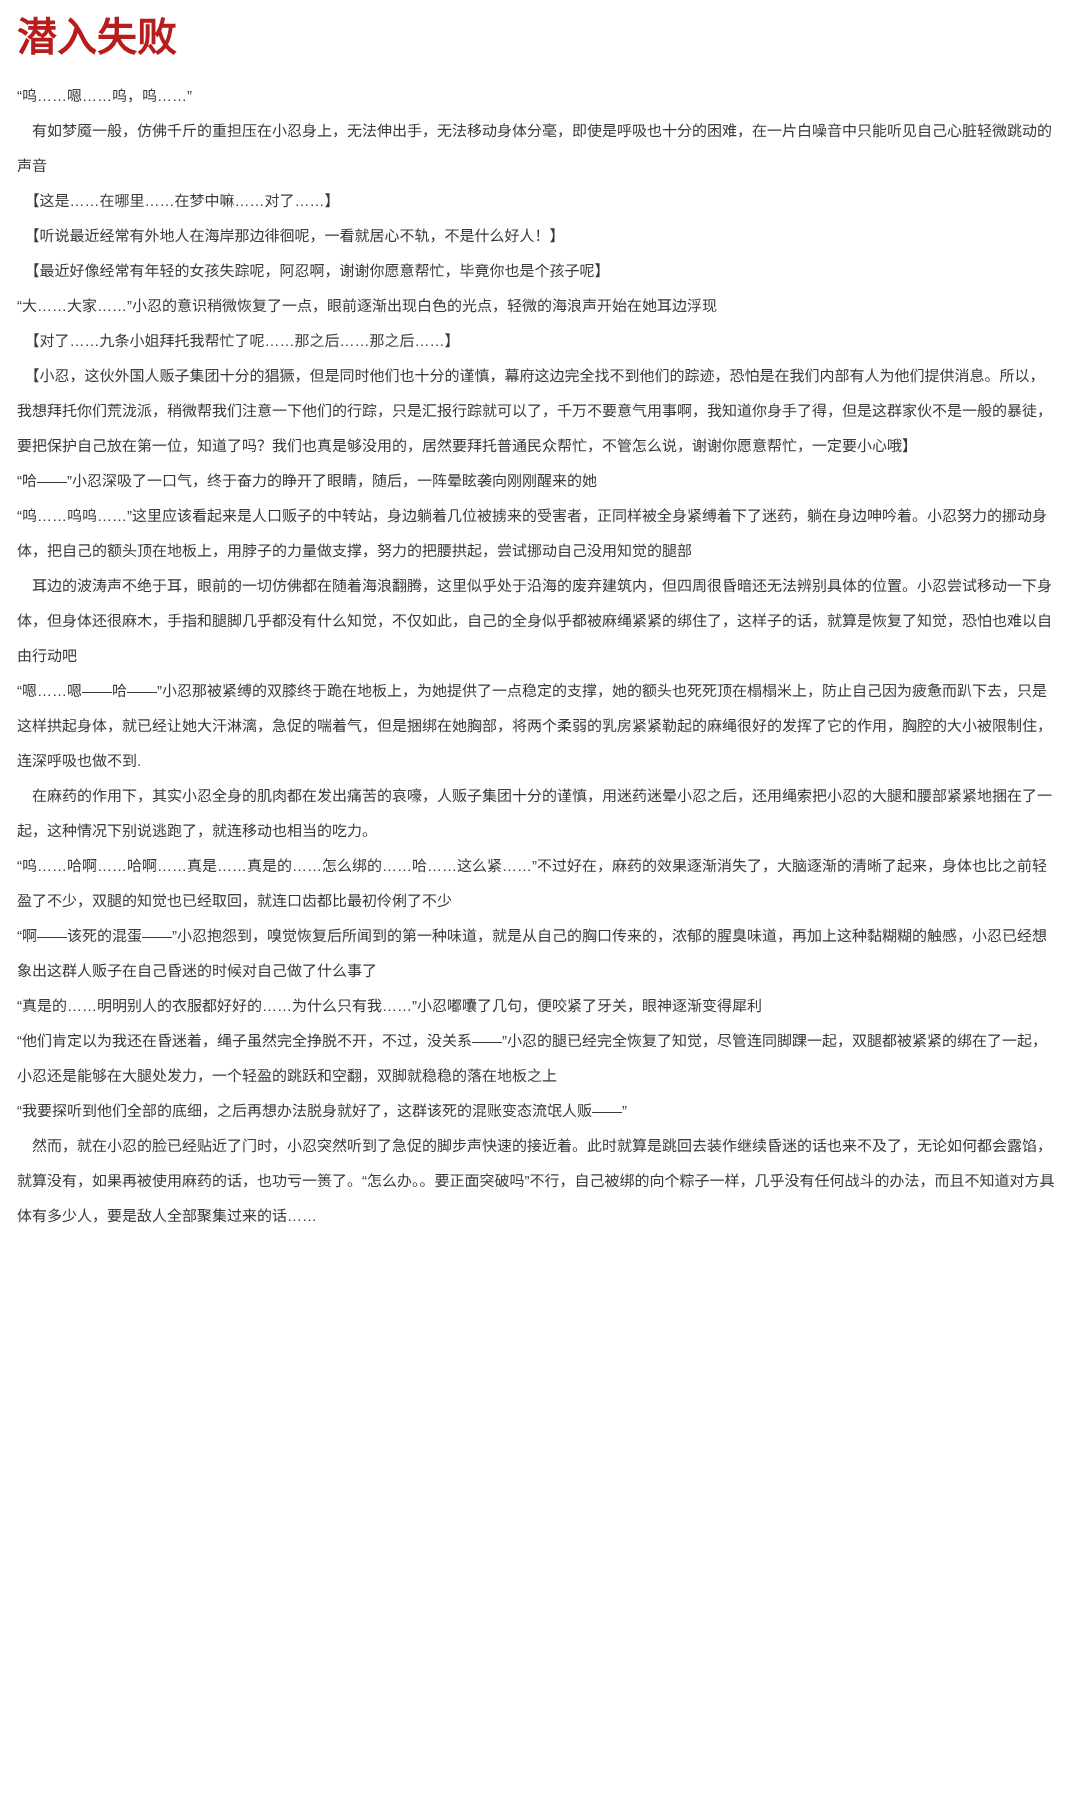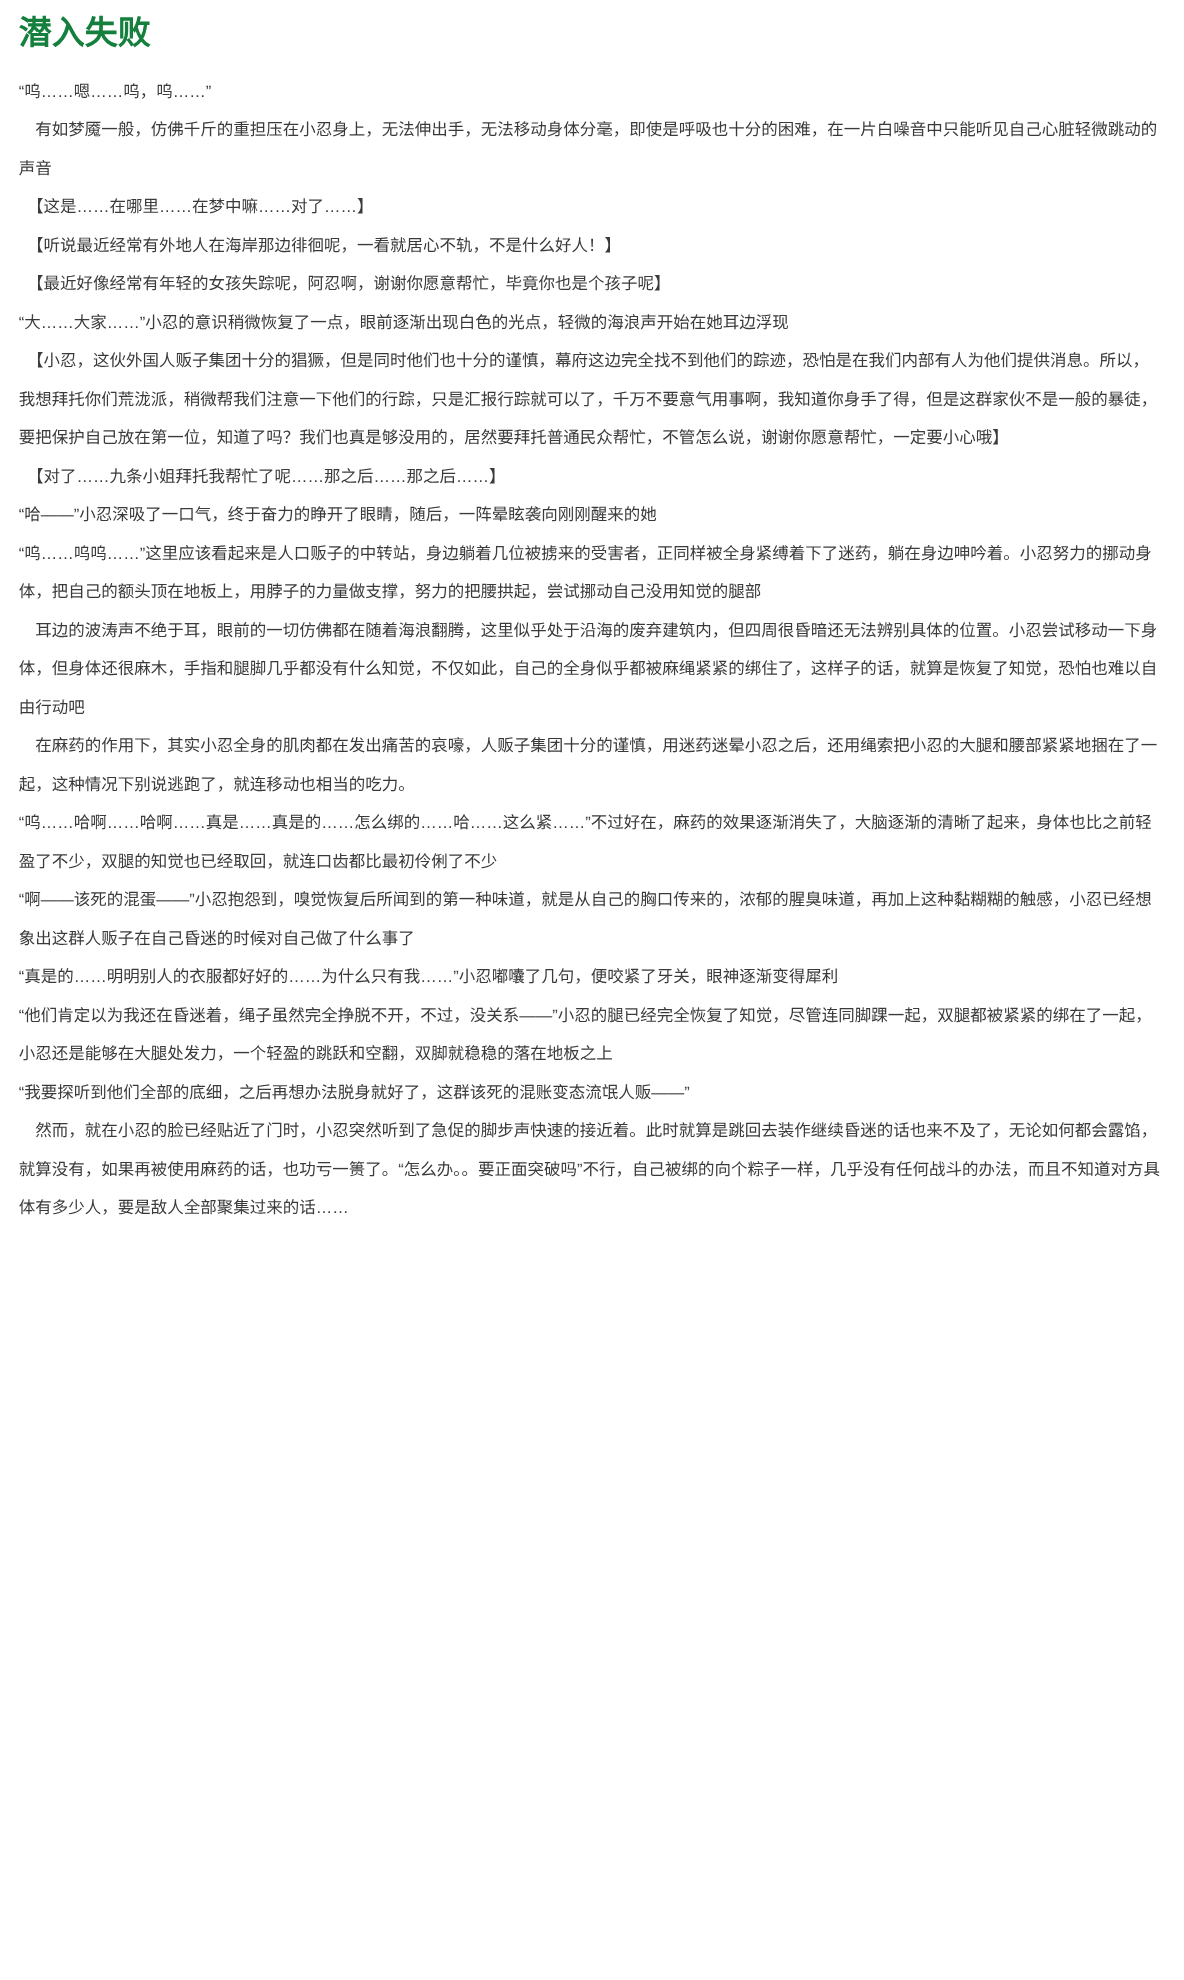--- a/index.html
+++ b/index.html
@@ -10,24 +10,24 @@
     }
     .page {
       width: 1076px;
       min-height: 1800px;
       box-sizing: border-box;
       padding: 12px 17px 30px 17px;
       background: #ffffff;
     }
     .title {
       margin: 0 0 16px 0;
-      font-size: 30px;
+      font-size: 40px;
       line-height: 1.25;
       font-weight: 700;
-      color: #15803d;
+      color: #b91c1c;
     }
     .content {
       cursor: text;
     }
     .para {
       margin: 0;
       font-size: 15px;
       line-height: 35px;
       color: #3a3a3a;
       word-wrap: break-word;
@@ -39,25 +39,26 @@
 
 <div class="page">
   <h1 class="title">潜入失败</h1>
   <div class="content" id="content">
       <p class="para">“呜……嗯……呜，呜……”</p>
       <p class="para">　有如梦魇一般，仿佛千斤的重担压在小忍身上，无法伸出手，无法移动身体分毫，即使是呼吸也十分的困难，在一片白噪音中只能听见自己心脏轻微跳动的声音</p>
       <p class="para">　【这是……在哪里……在梦中嘛……对了……】</p>
       <p class="para">　【听说最近经常有外地人在海岸那边徘徊呢，一看就居心不轨，不是什么好人！】</p>
       <p class="para">　【最近好像经常有年轻的女孩失踪呢，阿忍啊，谢谢你愿意帮忙，毕竟你也是个孩子呢】</p>
       <p class="para">“大……大家……”小忍的意识稍微恢复了一点，眼前逐渐出现白色的光点，轻微的海浪声开始在她耳边浮现</p>
+      <p class="para">　【对了……九条小姐拜托我帮忙了呢……那之后……那之后……】</p>
       <p class="para">　【小忍，这伙外国人贩子集团十分的猖獗，但是同时他们也十分的谨慎，幕府这边完全找不到他们的踪迹，恐怕是在我们内部有人为他们提供消息。所以，我想拜托你们荒泷派，稍微帮我们注意一下他们的行踪，只是汇报行踪就可以了，千万不要意气用事啊，我知道你身手了得，但是这群家伙不是一般的暴徒，要把保护自己放在第一位，知道了吗？我们也真是够没用的，居然要拜托普通民众帮忙，不管怎么说，谢谢你愿意帮忙，一定要小心哦】</p>
-      <p class="para">　【对了……九条小姐拜托我帮忙了呢……那之后……那之后……】</p>
       <p class="para">“哈——”小忍深吸了一口气，终于奋力的睁开了眼睛，随后，一阵晕眩袭向刚刚醒来的她</p>
       <p class="para">“呜……呜呜……”这里应该看起来是人口贩子的中转站，身边躺着几位被掳来的受害者，正同样被全身紧缚着下了迷药，躺在身边呻吟着。小忍努力的挪动身体，把自己的额头顶在地板上，用脖子的力量做支撑，努力的把腰拱起，尝试挪动自己没用知觉的腿部</p>
       <p class="para">　耳边的波涛声不绝于耳，眼前的一切仿佛都在随着海浪翻腾，这里似乎处于沿海的废弃建筑内，但四周很昏暗还无法辨别具体的位置。小忍尝试移动一下身体，但身体还很麻木，手指和腿脚几乎都没有什么知觉，不仅如此，自己的全身似乎都被麻绳紧紧的绑住了，这样子的话，就算是恢复了知觉，恐怕也难以自由行动吧</p>
+      <p class="para">“嗯……嗯——哈——”小忍那被紧缚的双膝终于跪在地板上，为她提供了一点稳定的支撑，她的额头也死死顶在榻榻米上，防止自己因为疲惫而趴下去，只是这样拱起身体，就已经让她大汗淋漓，急促的喘着气，但是捆绑在她胸部，将两个柔弱的乳房紧紧勒起的麻绳很好的发挥了它的作用，胸腔的大小被限制住，连深呼吸也做不到.</p>
       <p class="para">　在麻药的作用下，其实小忍全身的肌肉都在发出痛苦的哀嚎，人贩子集团十分的谨慎，用迷药迷晕小忍之后，还用绳索把小忍的大腿和腰部紧紧地捆在了一起，这种情况下别说逃跑了，就连移动也相当的吃力。</p>
       <p class="para">“呜……哈啊……哈啊……真是……真是的……怎么绑的……哈……这么紧……”不过好在，麻药的效果逐渐消失了，大脑逐渐的清晰了起来，身体也比之前轻盈了不少，双腿的知觉也已经取回，就连口齿都比最初伶俐了不少</p>
       <p class="para">“啊——该死的混蛋——”小忍抱怨到，嗅觉恢复后所闻到的第一种味道，就是从自己的胸口传来的，浓郁的腥臭味道，再加上这种黏糊糊的触感，小忍已经想象出这群人贩子在自己昏迷的时候对自己做了什么事了</p>
       <p class="para">“真是的……明明别人的衣服都好好的……为什么只有我……”小忍嘟囔了几句，便咬紧了牙关，眼神逐渐变得犀利</p>
       <p class="para">“他们肯定以为我还在昏迷着，绳子虽然完全挣脱不开，不过，没关系——”小忍的腿已经完全恢复了知觉，尽管连同脚踝一起，双腿都被紧紧的绑在了一起，小忍还是能够在大腿处发力，一个轻盈的跳跃和空翻，双脚就稳稳的落在地板之上</p>
       <p class="para">“我要探听到他们全部的底细，之后再想办法脱身就好了，这群该死的混账变态流氓人贩——”</p>
       <p class="para">　然而，就在小忍的脸已经贴近了门时，小忍突然听到了急促的脚步声快速的接近着。此时就算是跳回去装作继续昏迷的话也来不及了，无论如何都会露馅，就算没有，如果再被使用麻药的话，也功亏一篑了。“怎么办。。要正面突破吗”不行，自己被绑的向个粽子一样，几乎没有任何战斗的办法，而且不知道对方具体有多少人，要是敌人全部聚集过来的话……</p>
     </div>
 </div>
 

